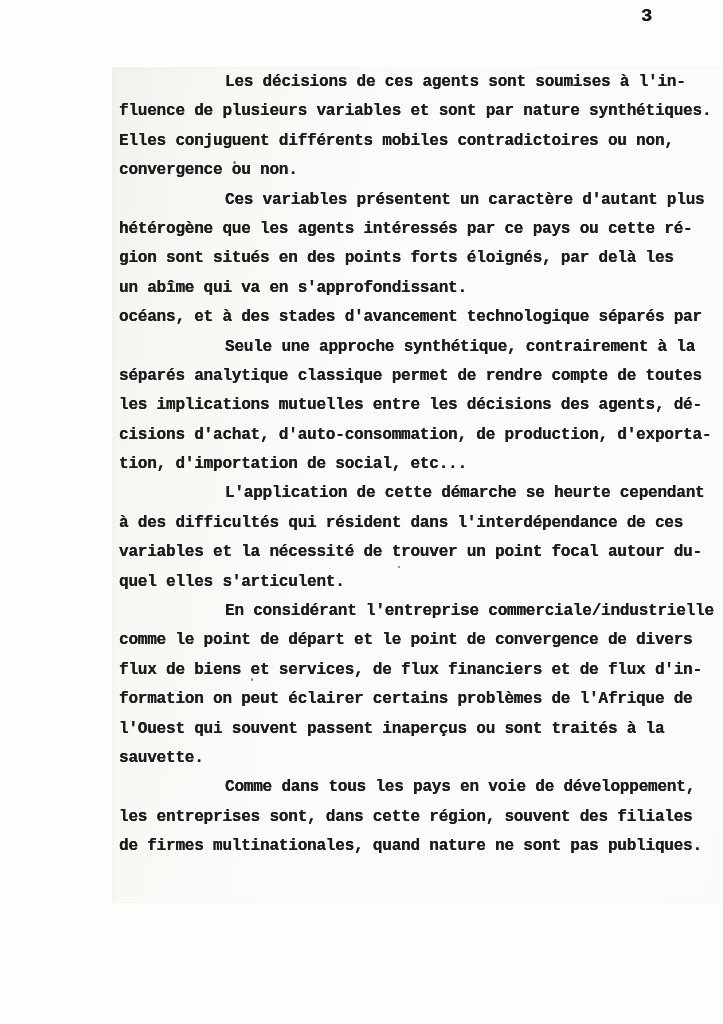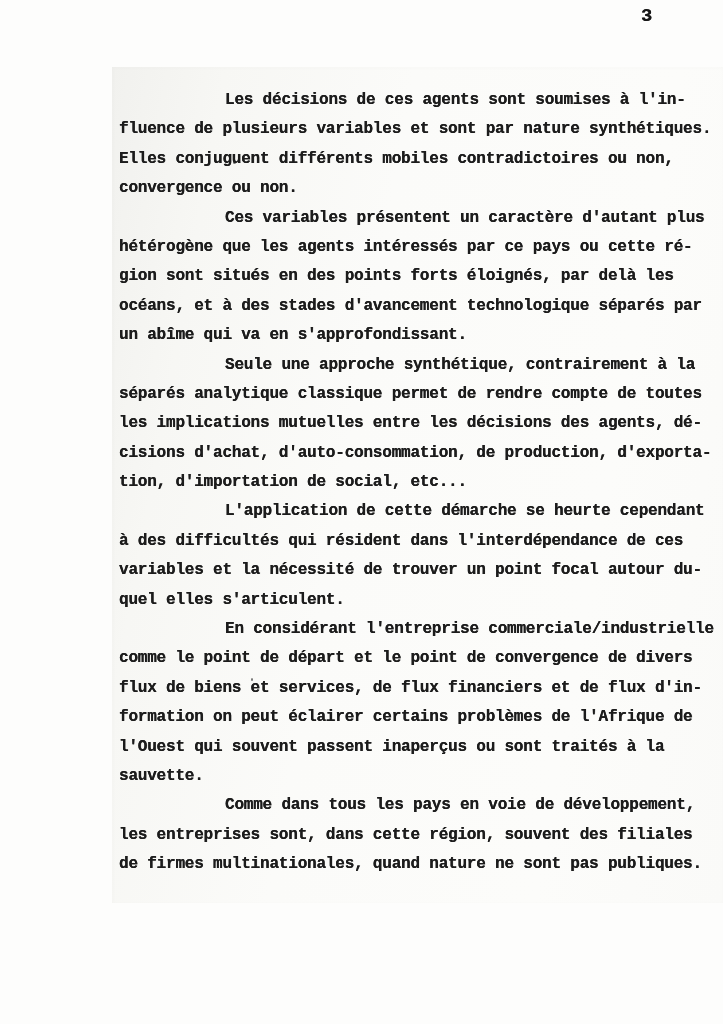--- a/index.html
+++ b/index.html
@@ -38,21 +38,20 @@
     position: absolute;
     left: 119px;
     top: 68px;
     width: 600px;
     font-size: 16px;
     line-height: 29.4px;
     font-weight: 700;
     letter-spacing: -0.2px;
     color: #1c1c1c;
     text-shadow: 0 0 0.55px rgba(25,25,25,0.9), 0.35px 0.35px 0 rgba(25,25,25,0.3);
-    margin-top: 18px;
   }
   .line {
     white-space: pre;
     height: 29.4px;
   }
   .line.first {
     padding-left: 106px;
   }
   .speck {
     position: absolute;
@@ -73,22 +72,22 @@
       <div class="paragraph">
         <div class="line first">Les décisions de ces agents sont soumises à l'in-</div>
         <div class="line">fluence de plusieurs variables et sont par nature synthétiques.</div>
         <div class="line">Elles conjuguent différents mobiles contradictoires ou non,</div>
         <div class="line">convergence ou non.</div>
       </div>
       <div class="paragraph">
         <div class="line first">Ces variables présentent un caractère d'autant plus</div>
         <div class="line">hétérogène que les agents intéressés par ce pays ou cette ré-</div>
         <div class="line">gion sont situés en des points forts éloignés, par delà les</div>
+        <div class="line">un abîme qui va en s'approfondissant.</div>
         <div class="line">océans, et à des stades d'avancement technologique séparés par</div>
-        <div class="line">un abîme qui va en s'approfondissant.</div>
       </div>
       <div class="paragraph">
         <div class="line first">Seule une approche synthétique, contrairement à la</div>
         <div class="line">séparés analytique classique permet de rendre compte de toutes</div>
         <div class="line">les implications mutuelles entre les décisions des agents, dé-</div>
         <div class="line">cisions d'achat, d'auto-consommation, de production, d'exporta-</div>
         <div class="line">tion, d'importation de social, etc...</div>
       </div>
       <div class="paragraph">
         <div class="line first">L'application de cette démarche se heurte cependant</div>

